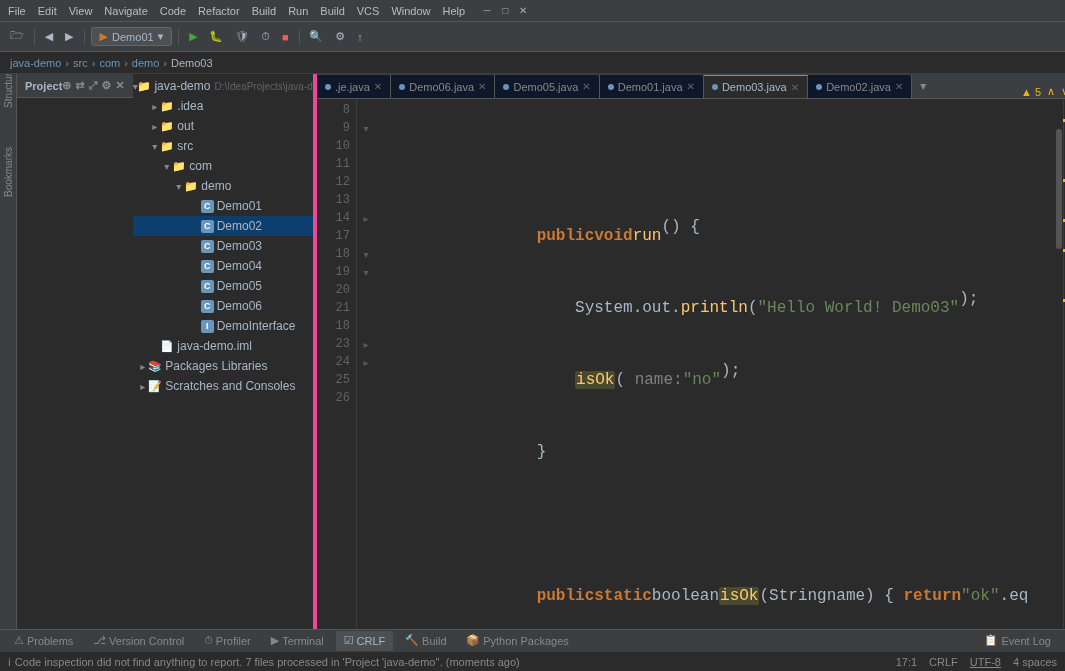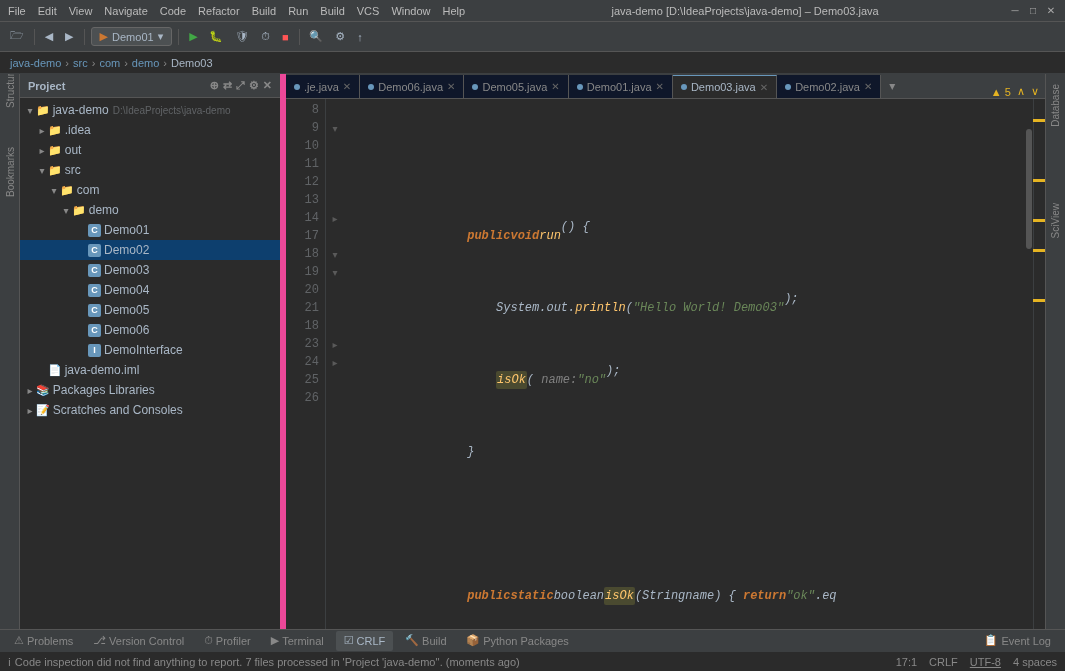--- a/index.html
+++ b/index.html
@@ -121,25 +121,25 @@
       font-size: 10px;
       display: flex;
       align-items: center;
       justify-content: center;
       writing-mode: vertical-rl;
       transform: rotate(180deg);
     }
 
     
     #project-panel {
-      width: 266px;
-      background: #2b2b2b;
-      border-right: 6px solid #ec4899;
-      display: flex;
-      flex-direction: column;
+      width: 300px;
+      background: #2b2b2b;
+      border-right: 4px solid #ec4899;
+      display: flex;
+      flex-direction: row;
     }
     #project-header {
       background: #3c3f41;
       height: 24px;
       display: flex;
       align-items: center;
       padding: 0 8px;
       font-size: 11px;
       font-weight: bold;
       color: #a9b7c6;
@@ -267,26 +267,25 @@
       display: flex;
       align-items: center;
       justify-content: center;
       font-size: 10px;
       color: #888;
     }
     .fold-arrow { color: #5a5a5a; cursor: pointer; }
     #code-area {
       flex: 1;
       font-family: 'Consolas', 'Courier New', monospace;
-      font-size: 12px;
+      font-size: 16px;
       line-height: 18px;
       padding: 2px 0 2px 4px;
       overflow: hidden;
       white-space: pre;
-      font-style: italic;
     }
     .code-line {
       height: 18px;
       display: flex;
       align-items: center;
       padding-left: 4px;
     }
     .kw { color: #cc7832; font-weight: bold; }
     .type { color: #a9b7c6; }
     .method { color: #ffc66d; }
@@ -356,21 +355,20 @@
       <span>Navigate</span>
       <span>Code</span>
       <span>Refactor</span>
       <span>Build</span>
       <span>Run</span>
       <span>Build</span>
       <span>VCS</span>
       <span>Window</span>
       <span>Help</span>
     </div>
-    <span class="title-text">java-demo [D:\IdeaProjects\java-demo] – Demo03.java</span>
     <div class="window-controls">
       <span>─</span>
       <span>□</span>
       <span>✕</span>
     </div>
   </div>
 
   <div id="toolbar">
     <button class="toolbar-btn">🗁</button>
     <div class="toolbar-separator"></div>

